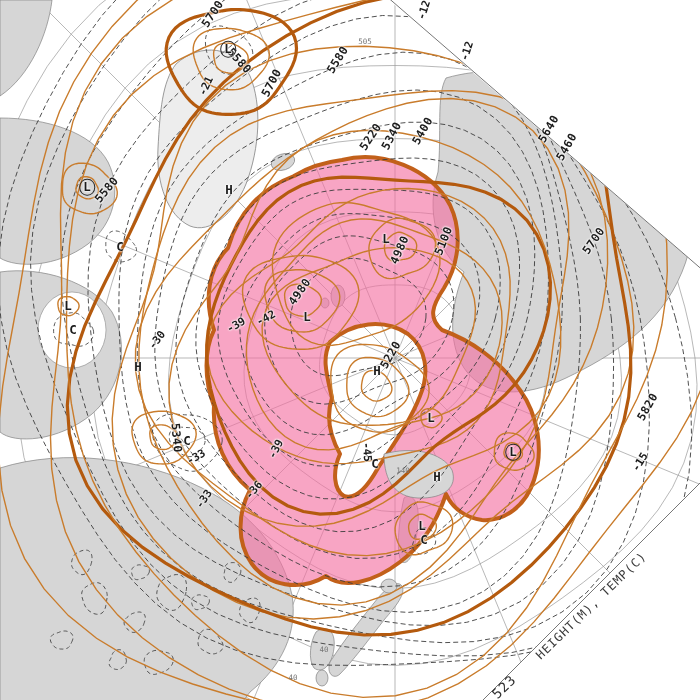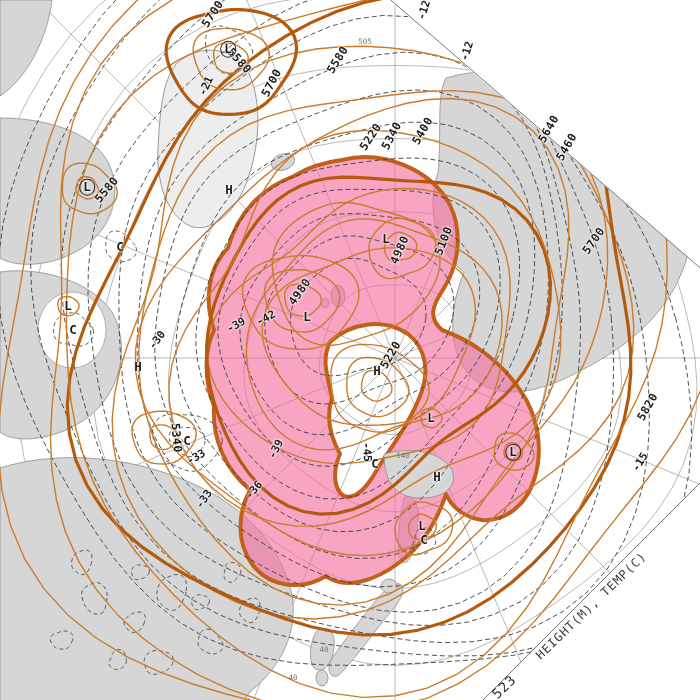--- a/index.html
+++ b/index.html
@@ -211,20 +211,20 @@
       <div class="lbl lbl-center" style="left: 307px; top: 317px; transform: translate(-50%, -50%) rotate(0deg); color: rgb(28, 28, 28);">L</div>
       <div class="lbl lbl-center" style="left: 377px; top: 371px; transform: translate(-50%, -50%) rotate(0deg); color: rgb(28, 28, 28);">H</div>
       <div class="lbl lbl-center" style="left: 431px; top: 418px; transform: translate(-50%, -50%) rotate(0deg); color: rgb(28, 28, 28);">L</div>
       <div class="lbl lbl-center" style="left: 187px; top: 441px; transform: translate(-50%, -50%) rotate(0deg); color: rgb(28, 28, 28);">C</div>
       <div class="lbl lbl-center" style="left: 375px; top: 464px; transform: translate(-50%, -50%) rotate(0deg); color: rgb(28, 28, 28);">C</div>
       <div class="lbl lbl-center" style="left: 437px; top: 477px; transform: translate(-50%, -50%) rotate(0deg); color: rgb(28, 28, 28);">H</div>
       <div class="lbl lbl-center circled" style="left: 513px; top: 452px; transform: translate(-50%, -50%) rotate(0deg); color: rgb(28, 28, 28);">L</div>
       <div class="lbl lbl-center" style="left: 422px; top: 526px; transform: translate(-50%, -50%) rotate(0deg); color: rgb(28, 28, 28);">L</div>
       <div class="lbl lbl-center" style="left: 424px; top: 540px; transform: translate(-50%, -50%) rotate(0deg); color: rgb(28, 28, 28);">C</div>
       <div class="lbl lbl-grid" style="left: 365px; top: 42px; transform: translate(-50%, -50%) rotate(0deg); color: rgb(117, 117, 117);">505</div>
-      <div class="lbl lbl-grid" style="left: 403px; top: 456px; transform: translate(-50%, -50%) rotate(0deg); color: rgb(117, 117, 117);">140</div>
+      <div class="lbl lbl-grid" style="left: 403px; top: 471px; transform: translate(-50%, -50%) rotate(0deg); color: rgb(117, 117, 117);">140</div>
       <div class="lbl lbl-grid" style="left: 324px; top: 650px; transform: translate(-50%, -50%) rotate(0deg); color: rgb(117, 117, 117);">40</div>
       <div class="lbl lbl-grid" style="left: 293px; top: 678px; transform: translate(-50%, -50%) rotate(0deg); color: rgb(117, 117, 117);">40</div>
     </div>
 
   <div class="caption" id="caption-main" style="left:538px;top:650px;transform:rotate(-44deg)">HEIGHT(M), TEMP(C)</div>
   <div class="caption caption-frag" id="caption-frag" style="left:494px;top:688px;transform:rotate(-44deg)">523</div>
 </div>
 
 </body></html>

